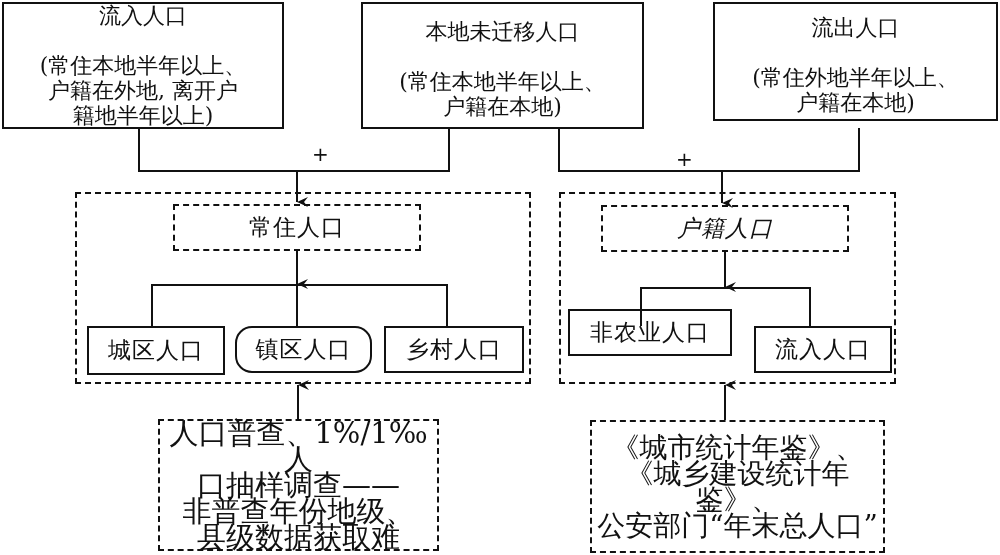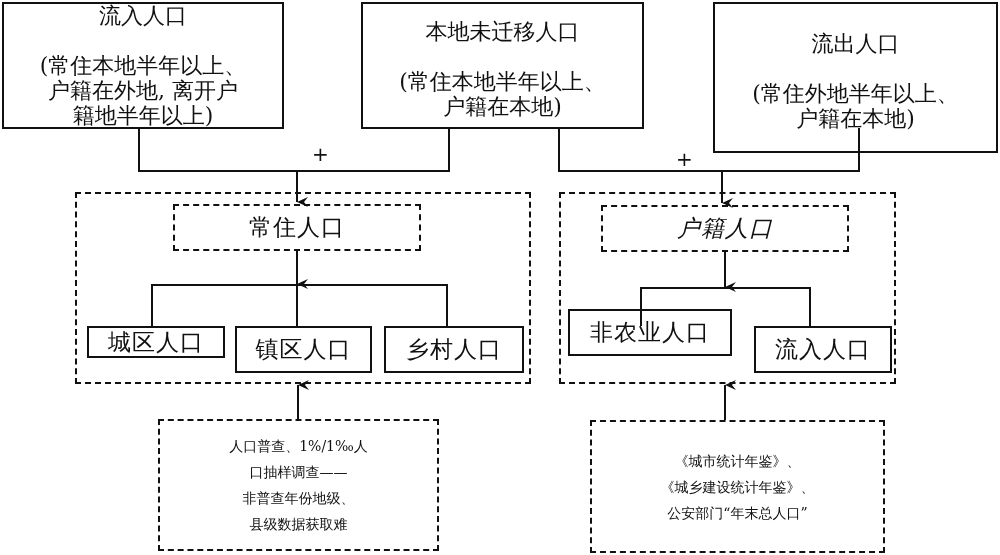--- a/index.html
+++ b/index.html
@@ -52,59 +52,59 @@
 籍地半年以上)</div>
   </div>
 </div>
 <div class="box solid" style="left:361px;top:2px;width:283px;height:127px;">
   <div class="txt" style="padding-top:6px;">
     <div>本地未迁移人口</div>
     <div>(常住本地半年以上、
 户籍在本地)</div>
   </div>
 </div>
-<div class="box solid" style="left:713px;top:2px;width:285px;height:151px;">
+<div class="box solid" style="left:713px;top:2px;width:285px;height:119px;">
   <div class="txt" style="padding-top:6px;">
     <div>流出人口</div>
     <div>(常住外地半年以上、
 户籍在本地)</div>
   </div>
 </div>
 
 <div class="plus" style="left:312px;top:142px;">+</div>
 <div class="plus" style="left:676px;top:147px;">+</div>
 
 <div class="box dashed" style="left:75px;top:192px;width:456px;height:192px;"></div>
 <div class="box dashed" style="left:173px;top:204px;width:248px;height:47px;">
   <span class="lbl">常住人口</span>
 </div>
-<div class="box solid" style="left:87px;top:326px;width:138px;height:32px;">
+<div class="box solid" style="left:87px;top:326px;width:138px;height:49px;">
   <span class="lbl">城区人口</span>
 </div>
-<div class="box solid" style="left:235px;top:326px;width:137px;height:47px;">
+<div class="box solid" style="left:235px;top:326px;width:137px;height:47px;border-radius:17px;">
   <span class="lbl">镇区人口</span>
 </div>
 <div class="box solid" style="left:384px;top:326px;width:140px;height:47px;">
   <span class="lbl">乡村人口</span>
 </div>
 
 <div class="box dashed" style="left:559px;top:192px;width:337px;height:192px;"></div>
 <div class="box dashed" style="left:601px;top:205px;width:248px;height:47px;font-style:italic;">
   <span class="lbl">户籍人口</span>
 </div>
 <div class="box solid" style="left:568px;top:309px;width:164px;height:47px;justify-content:center;">
   <span class="lbl">非农业人口</span>
 </div>
 <div class="box solid" style="left:754px;top:326px;width:138px;height:47px;">
   <span class="lbl">流入人口</span>
 </div>
 
 <div class="box dashed" style="left:158px;top:419px;width:281px;height:132px;">
-  <div class="txt" style="font-size:14px;line-height:26px;">人口普查、1%/1‰人
+  <div class="txt" style="font-size:29px;line-height:26px;">人口普查、1%/1‰人
 口抽样调查——
 非普查年份地级、
 县级数据获取难</div>
 </div>
 <div class="box dashed" style="left:590px;top:420px;width:295px;height:133px;">
-  <div class="txt" style="font-size:14px;line-height:26px;">《城市统计年鉴》、
+  <div class="txt" style="font-size:28px;line-height:26px;">《城市统计年鉴》、
 《城乡建设统计年鉴》、
 公安部门“年末总人口”</div>
 </div>
 
 </body></html>

